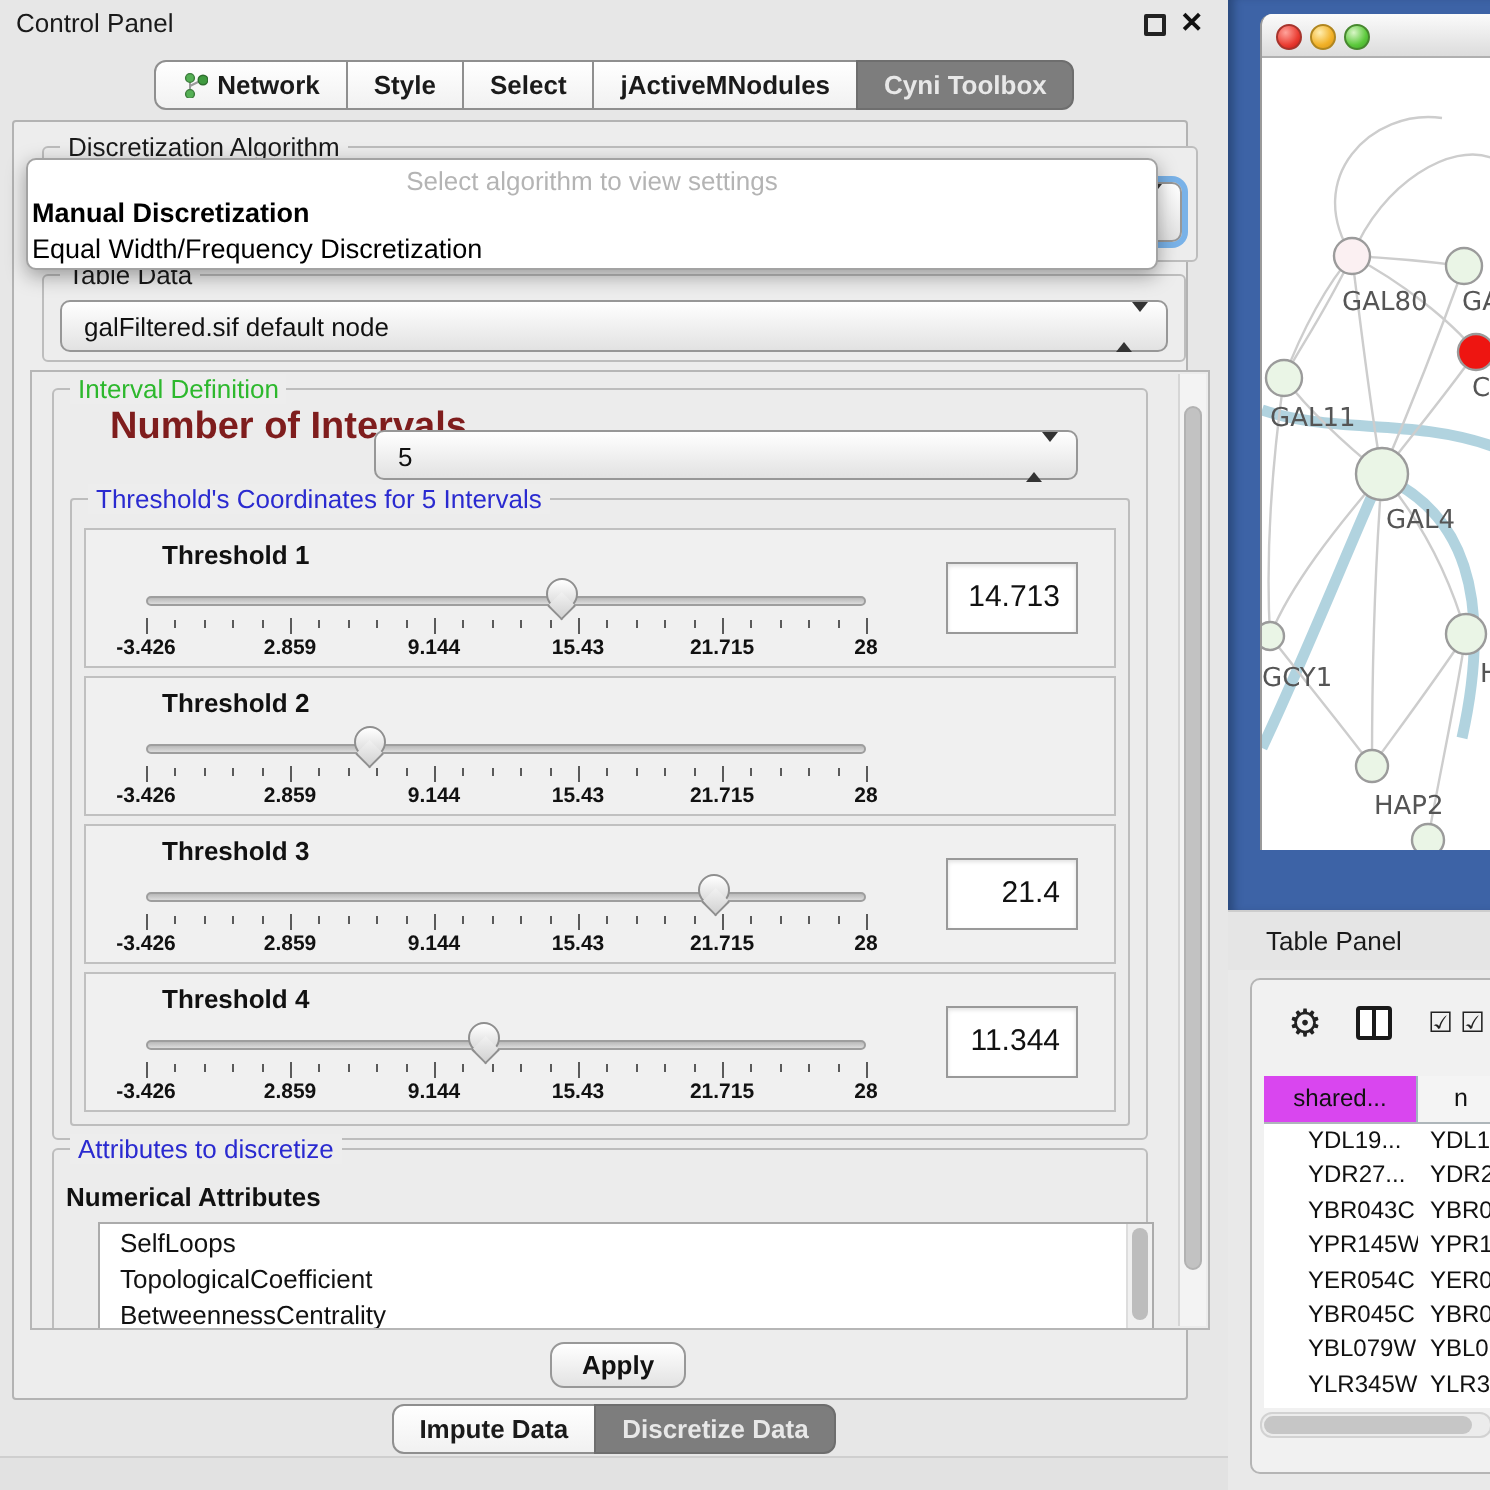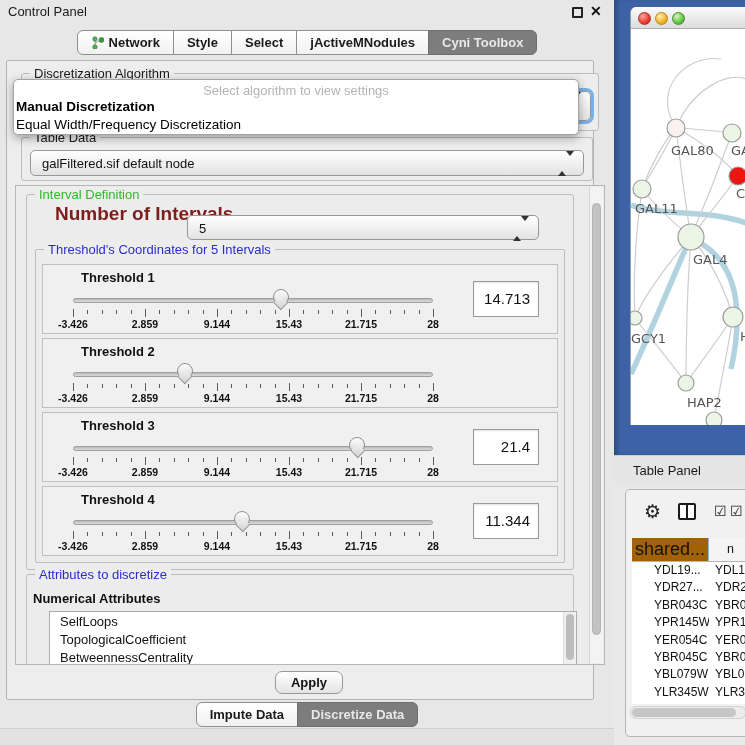--- a/index.html
+++ b/index.html
@@ -111,21 +111,21 @@
   .tp-titlebar .t { position:absolute; left:19px; top:7px; font-size:13px; color:#1a1a1a; }
   .tp-box { position:absolute; left:11px; top:34px; width:126px; height:248px; background:#f1f1f1;
             border:1px solid #b5b5b5; border-radius:5px; }
   .tp-toolbar { position:absolute; left:0; top:0; width:100%; height:44px; }
   .gear-ic { position:absolute; left:18px; top:10px; font-size:19px; color:#222; }
   .split-ic { position:absolute; left:52px; top:13px; width:18px; height:17px; border:2px solid #1a1a1a; border-radius:2px; background:#fff; }
   .split-ic::after { content:''; position:absolute; left:6px; top:0; width:2px; height:13px; background:#1a1a1a; }
   .cb-ic { position:absolute; top:13px; font-size:14px; color:#222; }
   .tp-table { position:absolute; left:6px; top:48px; width:120px; height:166px; background:#fff; overflow:hidden; }
   .tp-head { display:flex; height:24px; border-bottom:1px solid #aeb6ba; }
-  .tp-head .c1 { width:77px; background:#a16207; border-right:1px solid #9fb4c0; font-size:18px; color:#111;
+  .tp-head .c1 { width:77px; background:#d946ef; border-right:1px solid #9fb4c0; font-size:12px; color:#111;
                  text-align:center; line-height:23px; }
   .tp-head .c2 { flex:1; background:#f4f4f4; font-size:12.5px; color:#111; text-align:center; line-height:23px; }
   .tp-rows .tr { display:flex; height:17.4px; }
   .tp-rows .tr div { font-size:12px; color:#111; line-height:17px; white-space:nowrap; overflow:hidden; }
   .tp-rows .d1 { width:77px; padding-left:22px; }
   .tp-rows .d2 { flex:1; padding-left:6px; }
   .hscroll { position:absolute; left:4px; top:216px; width:116px; height:13px; background:#ececec; border:1px solid #d2d2d2; border-radius:6px; }
   .hscroll .thumb-h { position:absolute; left:1px; top:1px; width:104px; height:9px; border-radius:5px; background:#c6c6c6; }
 </style>
 </head>

